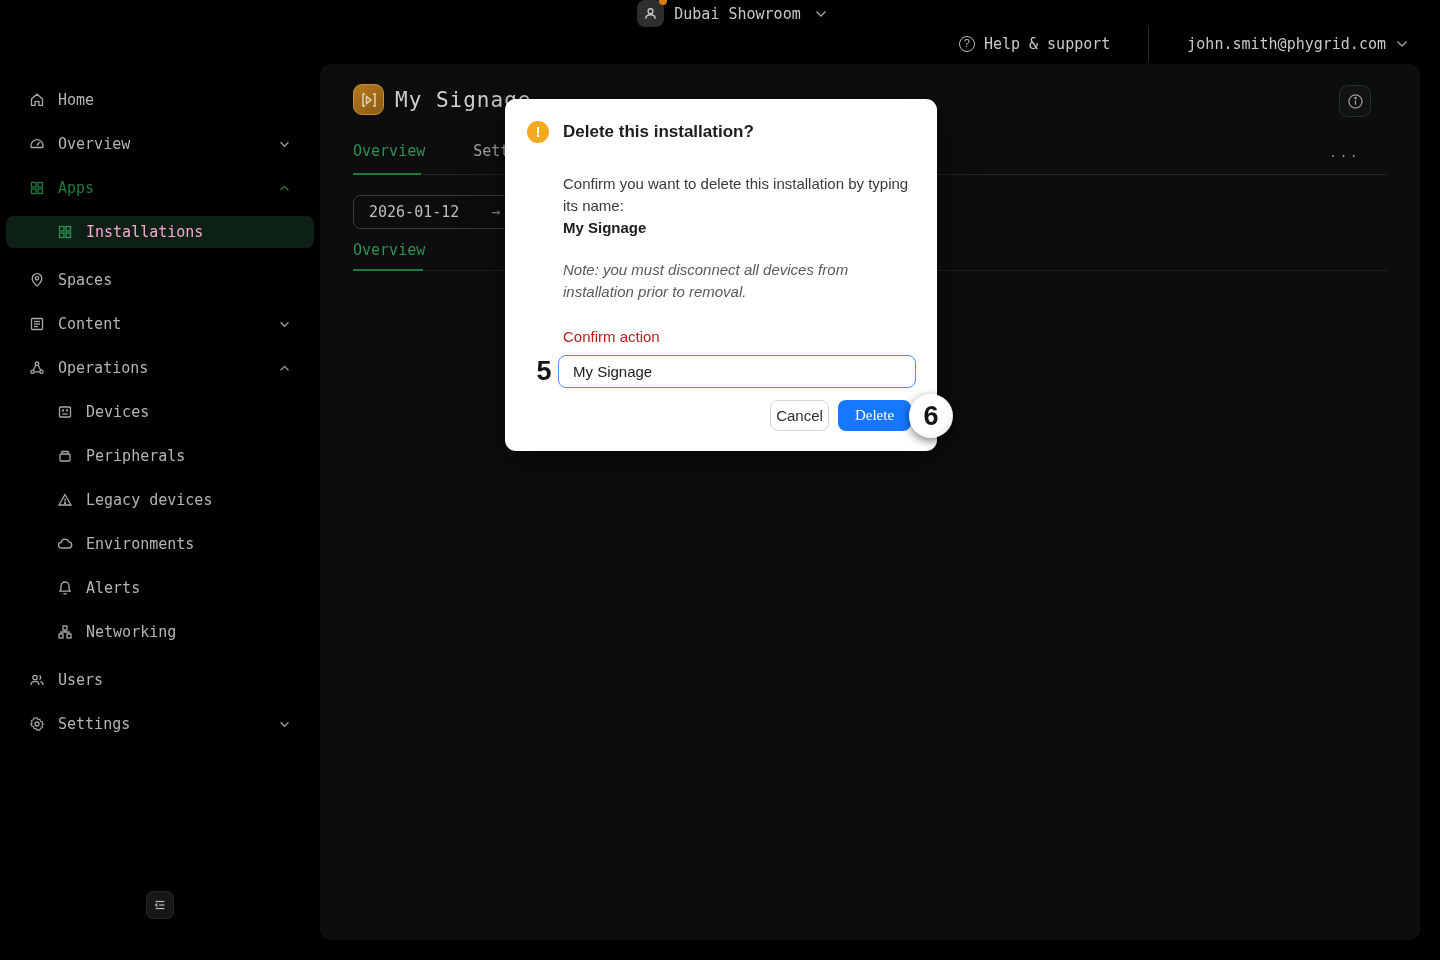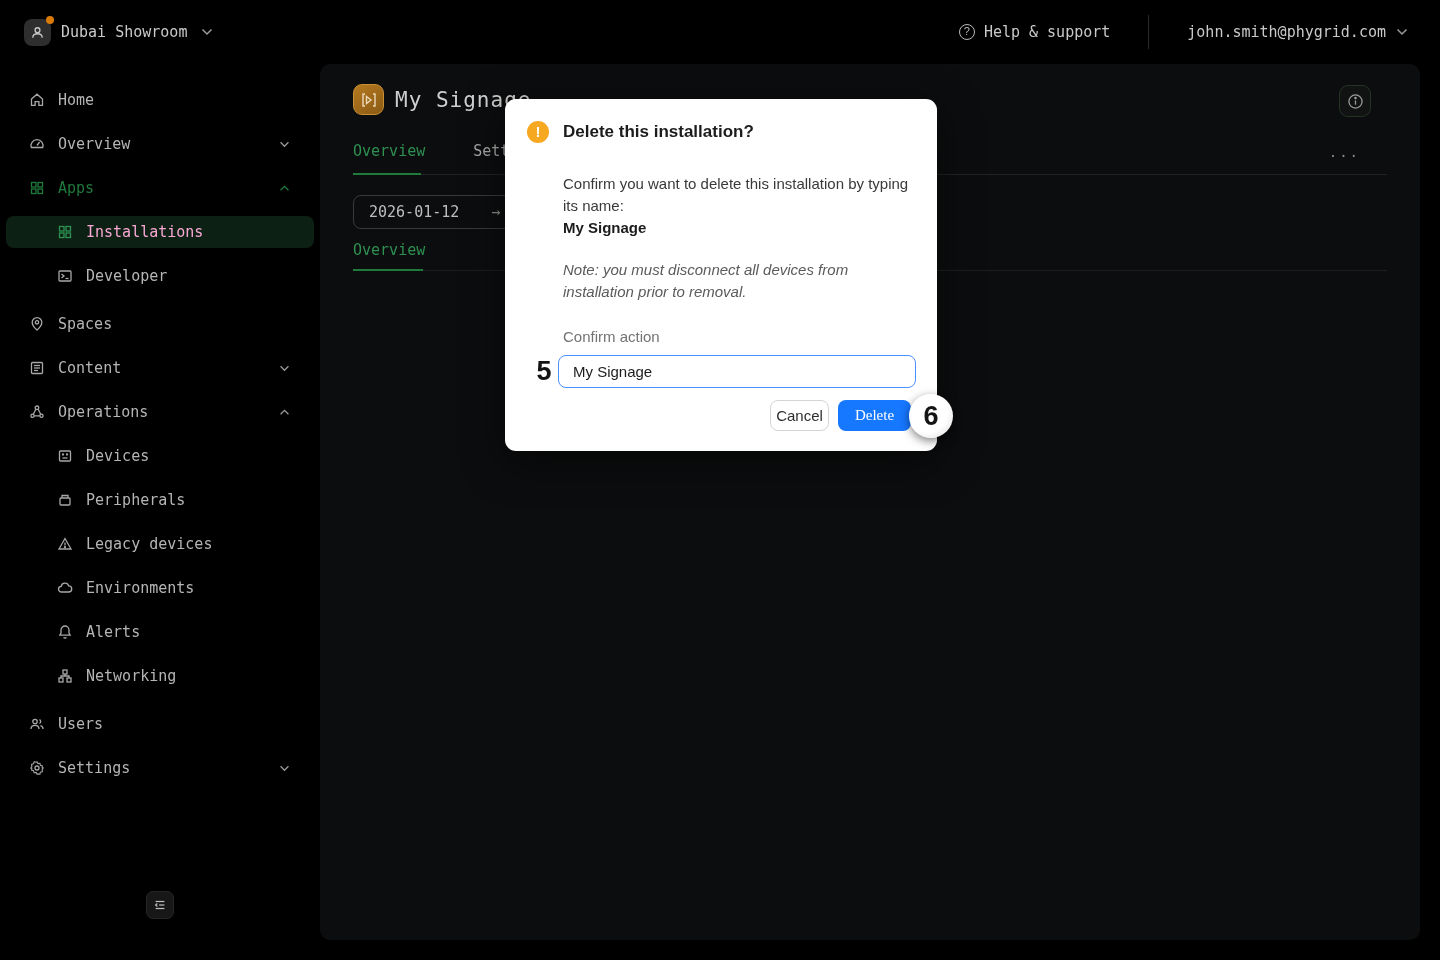--- a/index.html
+++ b/index.html
@@ -1,21 +1,21 @@
 <!DOCTYPE html>
 <html><head>
 <meta charset="utf-8">
 <style>
   * { margin:0; padding:0; box-sizing:border-box; }
   html,body { width:1440px; height:960px; background:#000; overflow:hidden;
     font-family:"DejaVu Sans Mono","Liberation Mono",monospace; }
 
   
   .topbar { position:absolute; left:0; top:0; width:1440px; height:64px; background:#000;
-    display:flex; align-items:center; color:#c9c9c9; font-size:15px; }
+    display:flex; align-items:center; color:#c9c9c9; font-size:15px;flex-direction:column; }
   .org { display:flex; align-items:center; gap:10px; margin-left:24px; cursor:pointer; }
   .avatar { position:relative; width:27px; height:27px; border-radius:8px; background:#2e2e2e;
     display:flex; align-items:center; justify-content:center; color:#c9c9c9; }
   .avatar .dot { position:absolute; top:-3px; right:-3px; width:8px; height:8px; border-radius:50%;
     background:#d97a08; }
   .org .chev { margin-left:4px; }
   .topbar-right { margin-left:auto; display:flex; align-items:center; margin-right:32px; }
   .help { display:flex; align-items:center; gap:9px; color:#c9c9c9; cursor:pointer; }
   .qicon { width:16px; height:16px; border:1.4px solid #b9b9b9; border-radius:50%;
     font-size:11px; line-height:13px; text-align:center; color:#b9b9b9;
@@ -71,21 +71,21 @@
   
   .modal { position:absolute; left:505px; top:99px; width:432px; height:352px; background:#fff;
     border-radius:11px; box-shadow:0 10px 40px rgba(0,0,0,.55);
     font-family:"Liberation Sans",sans-serif; color:#2a2a2a; }
   .modal-title { position:absolute; left:58px; top:23px; font-size:17px; font-weight:bold; color:#1c1c1c; }
   .modal-body { position:absolute; left:58px; top:74px; width:352px; font-size:15px;
     line-height:22px; color:#3a3a3a; }
   .modal-name { font-weight:bold; color:#1c1c1c; margin-top:0px; }
   .modal-note { position:absolute; left:58px; top:160px; width:356px; font-size:15px; font-style:italic;
     color:#5b5b5b; line-height:22px; }
-  .field-label { position:absolute; left:58px; top:229px; font-size:15px; color:#737373; }
+  .field-label { position:absolute; left:58px; top:229px; font-size:15px; color:#b91c1c; }
   .confirm-input { position:absolute; left:53px; top:256px; width:358px; height:33px;
     border:1.5px solid #4a90ff; border-radius:8px; outline:none; font-size:15px;
     font-family:"Liberation Sans",sans-serif; color:#1c1c1c; padding:0 14px; background:#fff; }
   .btn-row { position:absolute; right:26px; top:301px; display:flex; gap:9px; }
   .btn { height:31px; border-radius:8px; font-size:15px; font-family:"Liberation Sans",sans-serif;
     display:flex; align-items:center; justify-content:center; cursor:pointer; }
   .btn.cancel { width:59px; background:#fff; border:1px solid #d4d4d4; color:#2e2e2e; }
   .btn.delete { width:73px; background:#1677ff; border:none; color:#fff;font-family:Liberation Serif, serif; }
 
   
@@ -184,30 +184,20 @@
           <rect x="2.5" y="2.5" width="4.5" height="4.5"></rect>
           <rect x="9" y="2.5" width="4.5" height="4.5"></rect>
           <rect x="2.5" y="9" width="4.5" height="4.5"></rect>
           <rect x="9" y="9" width="4.5" height="4.5"></rect>
         </svg>
       </span>
     <span class="lbl">Installations</span>
   </div>
 
 
-  <div class="nav-item sub">
-    <span class="ic">
-        <svg width="16" height="16" viewBox="0 0 16 16" fill="none" stroke="currentColor" stroke-width="1.3">
-          <rect x="2" y="3" width="12" height="10" rx="1"></rect>
-          <polyline points="4.5,6 7,8 4.5,10"></polyline>
-          <line x1="8.5" y1="10.5" x2="11.5" y2="10.5"></line>
-        </svg>
-      </span>
-    <span class="lbl">Developer</span>
-  </div>
 
   <div class="nav-item gap">
     <span class="ic">
         <svg width="16" height="16" viewBox="0 0 16 16" fill="none" stroke="currentColor" stroke-width="1.3">
           <path d="M8 14s-4.8-4.2-4.8-7.6A4.8 4.8 0 0 1 8 1.6a4.8 4.8 0 0 1 4.8 4.8C12.8 9.8 8 14 8 14z"></path>
           <circle cx="8" cy="6.3" r="1.7"></circle>
         </svg>
       </span>
     <span class="lbl">Spaces</span>
   </div>

